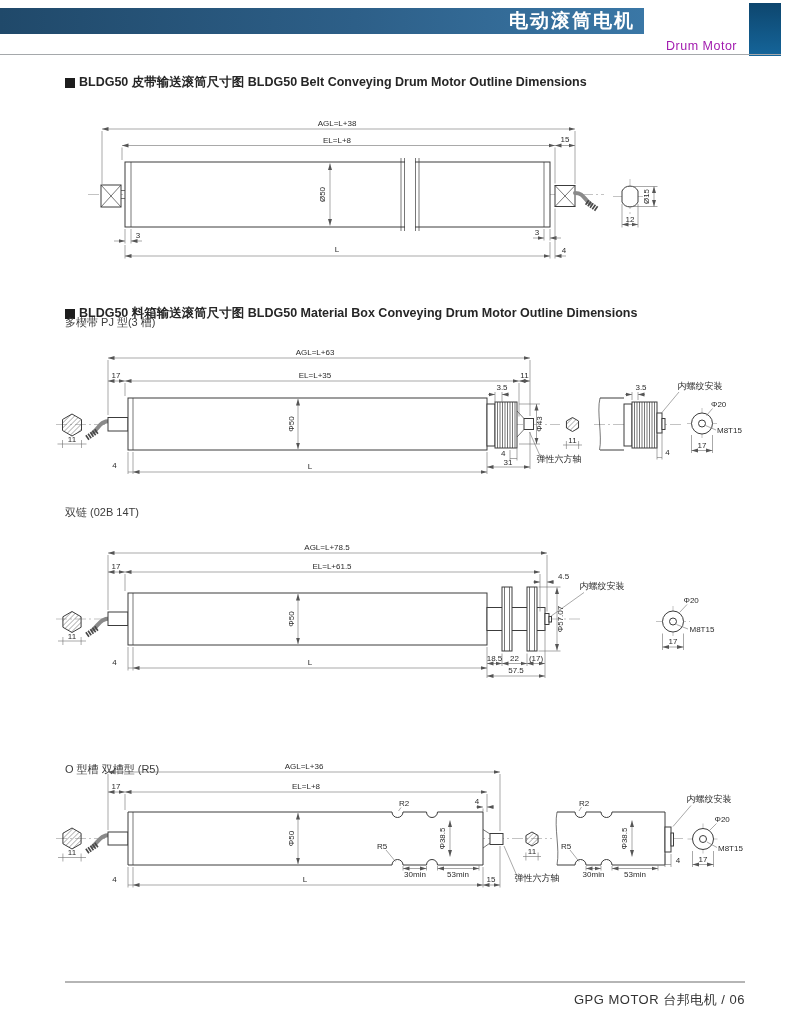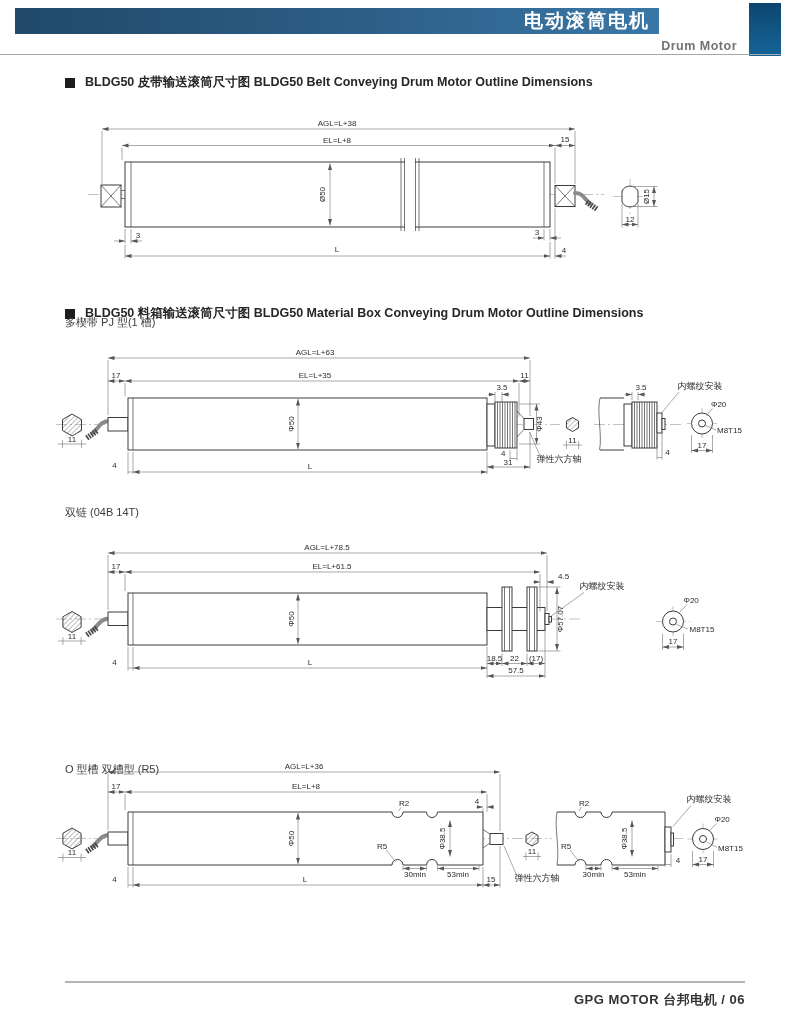--- a/index.html
+++ b/index.html
@@ -1,27 +1,27 @@
 <!DOCTYPE html>
 <html><head>
 <meta charset="utf-8">
 <style>
   html,body{margin:0;padding:0}
   body{width:800px;height:1011px;position:relative;background:#fff;font-family:"Liberation Sans",sans-serif;overflow:hidden}
   .abs{position:absolute}
-  #hdr-bar{left:15px;top:8px;width:644px;height:26px;background:linear-gradient(90deg,#20496a,#2d5f88 55%,#3a77a6);display:flex;align-items:center;justify-content:flex-end;padding-right:9px;box-sizing:border-box}
+  #hdr-bar{left:0;top:8px;width:644px;height:26px;background:linear-gradient(90deg,#20496a,#2d5f88 55%,#3a77a6);display:flex;align-items:center;justify-content:flex-end;padding-right:9px;box-sizing:border-box}
   #hdr-bar .t{color:#fff;font-size:19px;font-weight:bold;letter-spacing:2px}
   #hdr-block{left:749px;top:3px;width:32px;height:53px;background:linear-gradient(180deg,#0d466e,#15659a)}
-  #hdr-sub{top:39px;right:63px;color:#737373;font-weight:bold;font-size:12.5px;letter-spacing:.5px}
+  #hdr-sub{top:39px;right:63px;color:#a21caf;font-weight:normal;font-size:12.5px;letter-spacing:.5px}
   #hdr-line{left:0;top:54px;width:781px;height:1px;background:#a5a8ab}
-  .sec-title{left:65px;font-size:12.5px;font-weight:bold;color:#262626;display:flex;align-items:center;gap:10px;white-space:nowrap}
+  .sec-title{left:65px;font-size:12.5px;font-weight:bold;color:#262626;display:flex;align-items:center;gap:4px;white-space:nowrap}
   .sq{width:10px;height:10px;background:#1d1d1d;flex:none}
   .sub-label{left:65px;font-size:11px;color:#3c3c3c}
   #ftr-line{left:65px;top:981px;width:680px;height:2px;background:#b5b5b5}
-  #ftr-text{top:991px;right:55px;font-size:13px;font-weight:bold;color:#333;letter-spacing:.5px}
+  #ftr-text{top:991px;right:55px;font-size:13px;font-weight:normal;color:#333;letter-spacing:.5px}
   svg{position:absolute;left:0}
   svg text{font-size:8px;fill:#2b2b2b}
   svg .t9{font-size:9px}
   .ol{fill:none;stroke:#3c3c3c;stroke-width:1}
   .olf{fill:#fff;stroke:#3c3c3c;stroke-width:1}
   .ol2{fill:none;stroke:#3c3c3c;stroke-width:.7}
   .dl{fill:none;stroke:#6e6e6e;stroke-width:.6}
   .cl{fill:none;stroke:#9a9a9a;stroke-width:.6;stroke-dasharray:11 3 2 3}
   .wh{fill:#fff;stroke:none}
   .cable{fill:none;stroke:#8a8a8a;stroke-width:4;stroke-linecap:round}
@@ -106,21 +106,21 @@
     <text x="648.5" y="196.5" text-anchor="middle" transform="rotate(-90 648.5 196.5)">Ø15</text>
     <text x="630" y="221.5" text-anchor="middle">12</text>
   </g>
 </svg>
 
 <div class="abs sec-title" style="top:305px">
   <span class="sq"></span>
   <span>BLDG50 料箱输送滚筒尺寸图 BLDG50 Material Box Conveying Drum Motor Outline Dimensions</span>
 </div>
 
-<div class="abs sub-label" style="top:315px">多楔带 PJ 型(1 槽)</div>
+<div class="abs sub-label" style="top:315px">多楔带 PJ 型(3 槽)</div>
 
 <svg style="top:338px" width="800" height="144" viewBox="0 338 800 144">
   <defs>
     <marker id="m2" markerUnits="userSpaceOnUse" markerWidth="7" markerHeight="6" viewBox="0 0 7 6" refX="6.5" refY="3" orient="auto-start-reverse">
         <path d="M6.5 3 L0 1 L0 5 Z" fill="#555"></path>
       </marker>
     <pattern id="h2" patternUnits="userSpaceOnUse" width="3.5" height="3.5" patternTransform="rotate(45)">
         <line x1="0" y1="0" x2="0" y2="3.5" stroke="#777" stroke-width="1"></line>
       </pattern>
   </defs>
@@ -209,21 +209,21 @@
     <text x="559" y="462" text-anchor="middle" class="t9">弹性六方轴</text>
     <text x="641" y="390" text-anchor="middle">3.5</text>
     <text x="700" y="388.5" text-anchor="middle" class="t9">内螺纹安装</text>
     <text x="667.5" y="455" text-anchor="middle">4</text>
     <text x="711" y="407">Φ20</text>
     <text x="717" y="433">M8T15</text>
     <text x="702" y="447.5" text-anchor="middle">17</text>
   </g>
 </svg>
 
-<div class="abs sub-label" style="top:505px">双链 (04B 14T)</div>
+<div class="abs sub-label" style="top:505px">双链 (02B 14T)</div>
 
 <svg style="top:528px" width="800" height="168" viewBox="0 528 800 168">
   <defs>
     <marker id="m3" markerUnits="userSpaceOnUse" markerWidth="7" markerHeight="6" viewBox="0 0 7 6" refX="6.5" refY="3" orient="auto-start-reverse">
         <path d="M6.5 3 L0 1 L0 5 Z" fill="#555"></path>
       </marker>
     <pattern id="h3" patternUnits="userSpaceOnUse" width="3.5" height="3.5" patternTransform="rotate(45)">
         <line x1="0" y1="0" x2="0" y2="3.5" stroke="#777" stroke-width="1"></line>
       </pattern>
   </defs>

